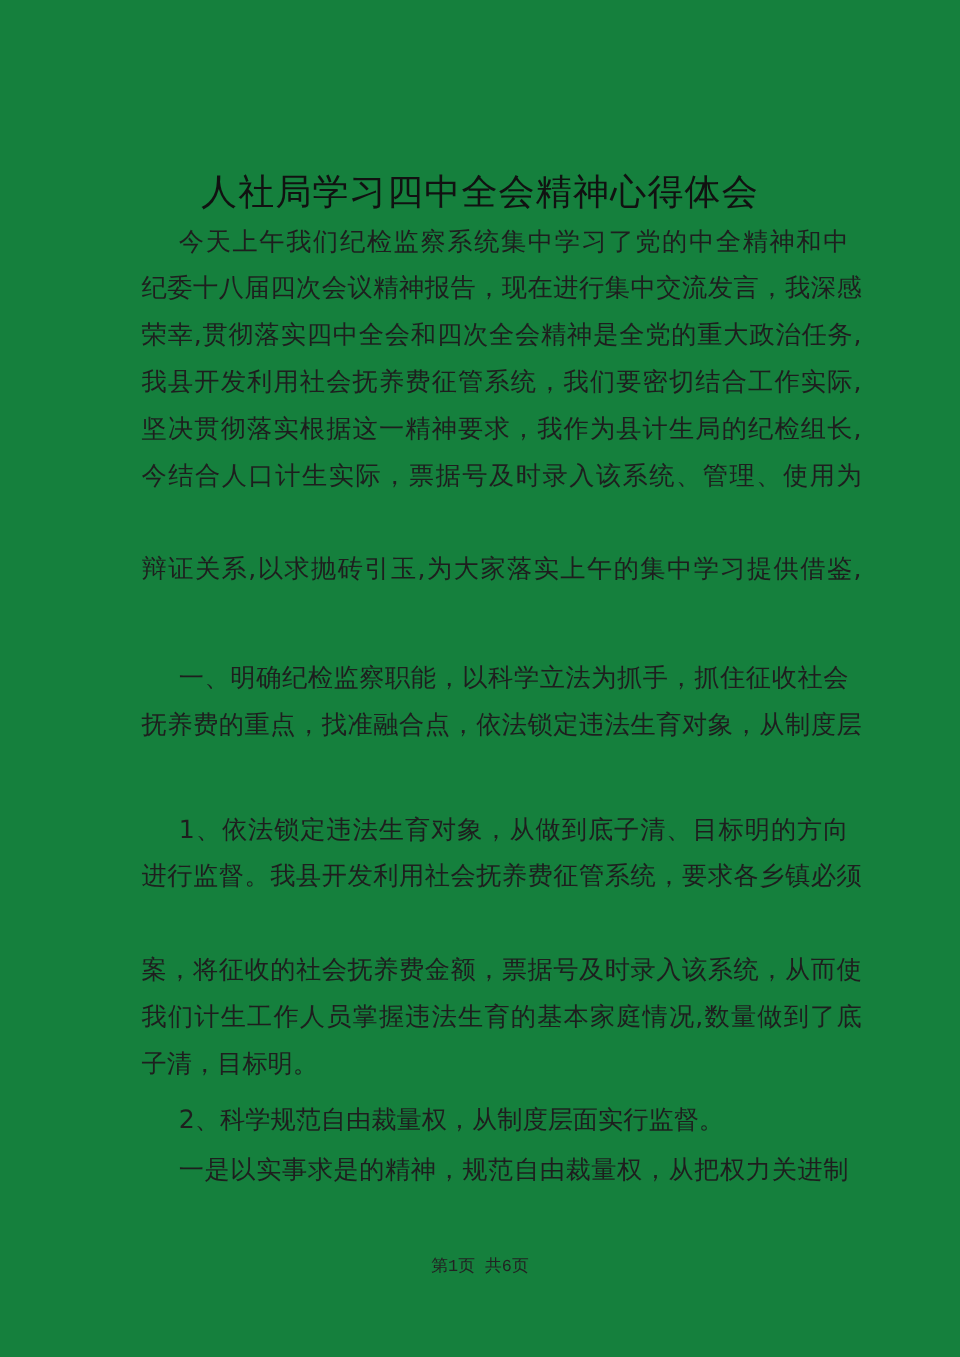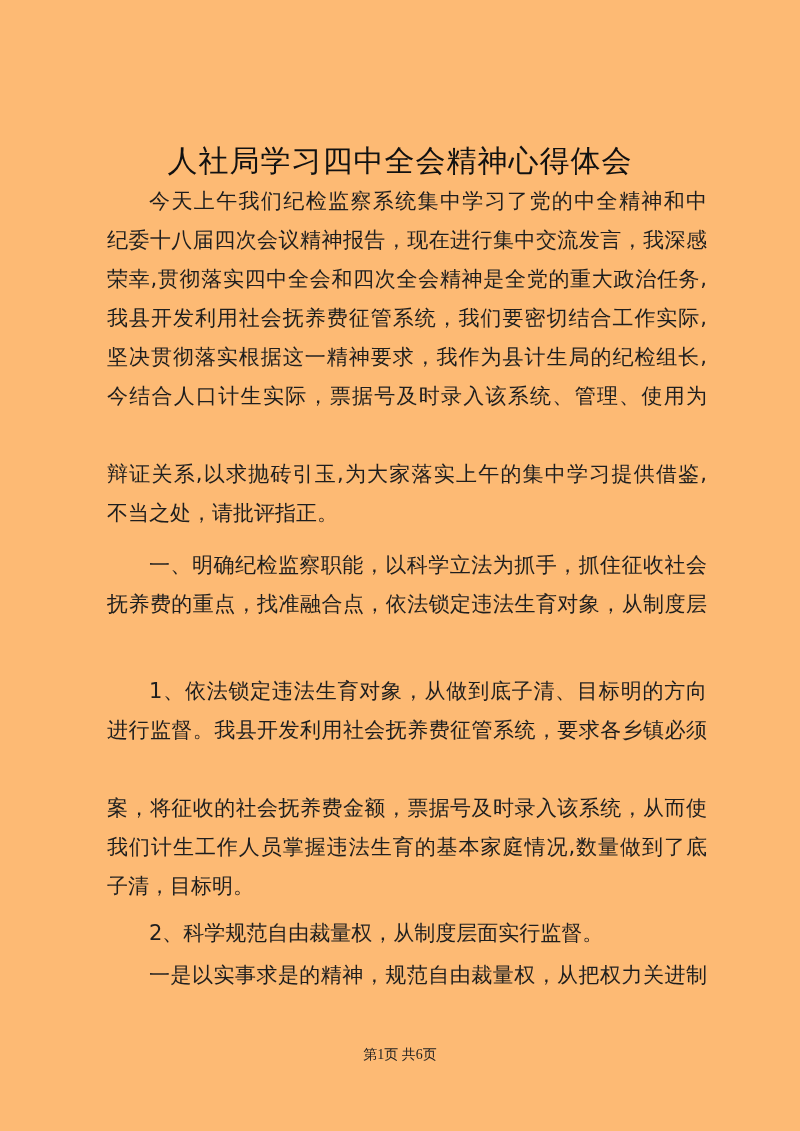--- a/index.html
+++ b/index.html
@@ -1,42 +1,41 @@
 <!DOCTYPE html>
 <html><head>
 <meta charset="utf-8">
 <style>
   html, body { margin: 0; padding: 0; background: #ffffff; }
   body { width: 800px; height: 1131px; position: relative; overflow: hidden;
          font-family: "DejaVu Sans", "Liberation Sans", sans-serif; color: #1a1a1a; }
-  .page { position: absolute; left: 0; top: 0; width: 800px; height: 1131px; background: #fdba74; }
+  .page { position: absolute; left: 0; top: 0; width: 800px; height: 1131px; background: #15803d; }
   .title { position: absolute; left: 0; width: 800px; top: 141px; text-align: center;
            font-family: "DejaVu Serif", "Liberation Serif", serif; font-size: 30px; line-height: 40px;
            color: #111; letter-spacing: 1px; }
-  .line { position: absolute; left: 107px; width: 600px; font-size: 21px; line-height: 30px;
+  .line { position: absolute; left: 118px; width: 600px; font-size: 21px; line-height: 30px;
           white-space: nowrap; color: #1e1e1e; text-align: justify; text-align-last: justify; }
   .line.indent { left: 149px; width: 558px; }
   .line.last { text-align-last: left; }
   .footer { position: absolute; left: 0; width: 800px; top: 1046px; text-align: center;
-            font-family: Liberation Serif, serif; font-size: 14px; color: #222; }
+            font-family: Liberation Mono, monospace; font-size: 14px; color: #222; }
 </style>
 </head>
 <body>
 
 <div class="page">
   <div class="title">人社局学习四中全会精神心得体会</div>
 
   <div class="line indent" style="top:186px">今天上午我们纪检监察系统集中学习了党的中全精神和中</div>
   <div class="line" style="top:225px">纪委十八届四次会议精神报告，现在进行集中交流发言，我深感</div>
   <div class="line" style="top:264px">荣幸,贯彻落实四中全会和四次全会精神是全党的重大政治任务,</div>
   <div class="line" style="top:303px">我县开发利用社会抚养费征管系统，我们要密切结合工作实际,</div>
   <div class="line" style="top:342px">坚决贯彻落实根据这一精神要求，我作为县计生局的纪检组长,</div>
   <div class="line" style="top:381px">今结合人口计生实际，票据号及时录入该系统、管理、使用为</div>
   <div class="line" style="top:459px">辩证关系,以求抛砖引玉,为大家落实上午的集中学习提供借鉴,</div>
-  <div class="line last" style="top:498px">不当之处，请批评指正。</div>
 
   <div class="line indent" style="top:550px">一、明确纪检监察职能，以科学立法为抓手，抓住征收社会</div>
   <div class="line" style="top:589px">抚养费的重点，找准融合点，依法锁定违法生育对象，从制度层</div>
 
   <div class="line indent" style="top:676px">1、依法锁定违法生育对象，从做到底子清、目标明的方向</div>
   <div class="line" style="top:715px">进行监督。我县开发利用社会抚养费征管系统，要求各乡镇必须</div>
   <div class="line" style="top:793px">案，将征收的社会抚养费金额，票据号及时录入该系统，从而使</div>
   <div class="line" style="top:832px">我们计生工作人员掌握违法生育的基本家庭情况,数量做到了底</div>
   <div class="line last" style="top:871px">子清，目标明。</div>
 

